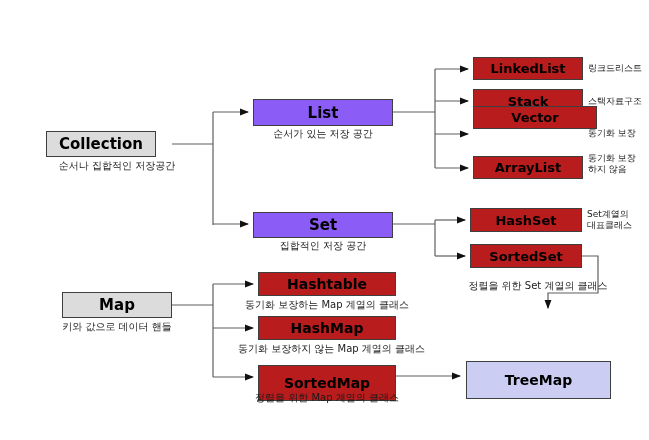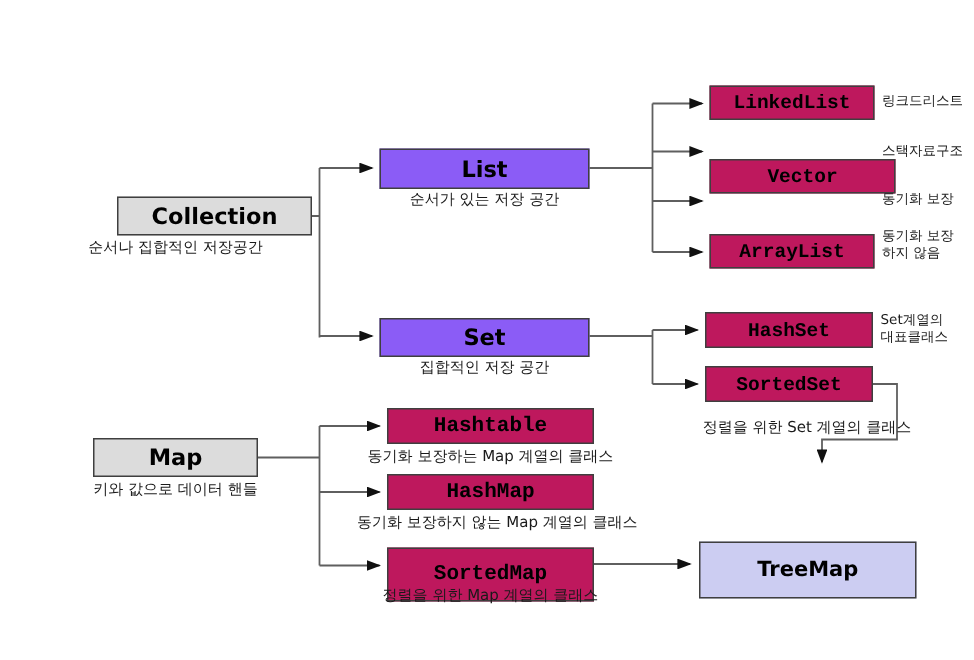--- a/index.html
+++ b/index.html
@@ -11,21 +11,21 @@
   .node{
     position:absolute;box-sizing:border-box;border:1px solid #3f3f3f;
     display:flex;align-items:center;justify-content:center;
     font-weight:bold;color:#000;background:#fff;
   }
   .node.big{font-size:15px;}
   .node.mid{font-size:14px;}
   .node.sm{font-size:13px;}
   .node.gray{background:#dcdcdc;}
   .node.blue{background:#8b5cf6;}
-  .node.white{background:#be185d;font-family:Liberation Mono, monospace;}
+  .node.white{background:#b91c1c;}
   .node.purple{background:#cccdf2;}
   .caption{
     position:absolute;font-size:10px;color:#1a1a1a;text-align:center;
     line-height:12px;white-space:nowrap;
   }
   .note{
     position:absolute;font-size:9px;color:#1a1a1a;text-align:left;
     line-height:10.5px;white-space:pre-line;
   }
 </style>
@@ -64,21 +64,21 @@
       <path d="M172 305 H213"></path>
       <path d="M213 284 V377"></path>
       <path d="M213 284 H253" marker-end="url(#arr)"></path>
       <path d="M213 328 H253" marker-end="url(#arr)"></path>
       <path d="M213 377 H253" marker-end="url(#arr)"></path>
 
       <path d="M396 376 H460" marker-end="url(#arr)"></path>
     </g>
   </svg>
 
-  <div class="node gray big" style="left:78px;top:131px;width:130px;height:26px">
+  <div class="node gray big" style="left:46px;top:131px;width:110px;height:26px">
     <span>Collection</span>
   </div>
   <div class="caption" style="left:42px;top:160px;width:150px">순서나 집합적인 저장공간</div>
 
   <div class="node blue big" style="left:253px;top:99px;width:140px;height:27px">
     <span>List</span>
   </div>
   <div class="caption" style="left:263px;top:128px;width:120px">순서가 있는 저장 공간</div>
 
   <div class="node blue big" style="left:253px;top:212px;width:140px;height:26px">
@@ -89,20 +89,23 @@
   <div class="node gray big" style="left:62px;top:292px;width:110px;height:26px">
     <span>Map</span>
   </div>
   <div class="caption" style="left:52px;top:321px;width:130px">키와 값으로 데이터 핸들</div>
 
   <div class="node white sm" style="left:473px;top:57px;width:110px;height:23px">
     <span>LinkedList</span>
   </div>
   <div class="note" style="left:588px;top:63px">링크드리스트</div>
 
+  <div class="node white sm" style="left:473px;top:89px;width:110px;height:24px">
+    <span>Stack</span>
+  </div>
   <div class="note" style="left:588px;top:96px">스택자료구조</div>
 
   <div class="node white sm" style="left:473px;top:106px;width:124px;height:23px">
     <span>Vector</span>
   </div>
   <div class="note" style="left:588px;top:128px">동기화 보장</div>
 
   <div class="node white sm" style="left:473px;top:156px;width:110px;height:23px">
     <span>ArrayList</span>
   </div>

